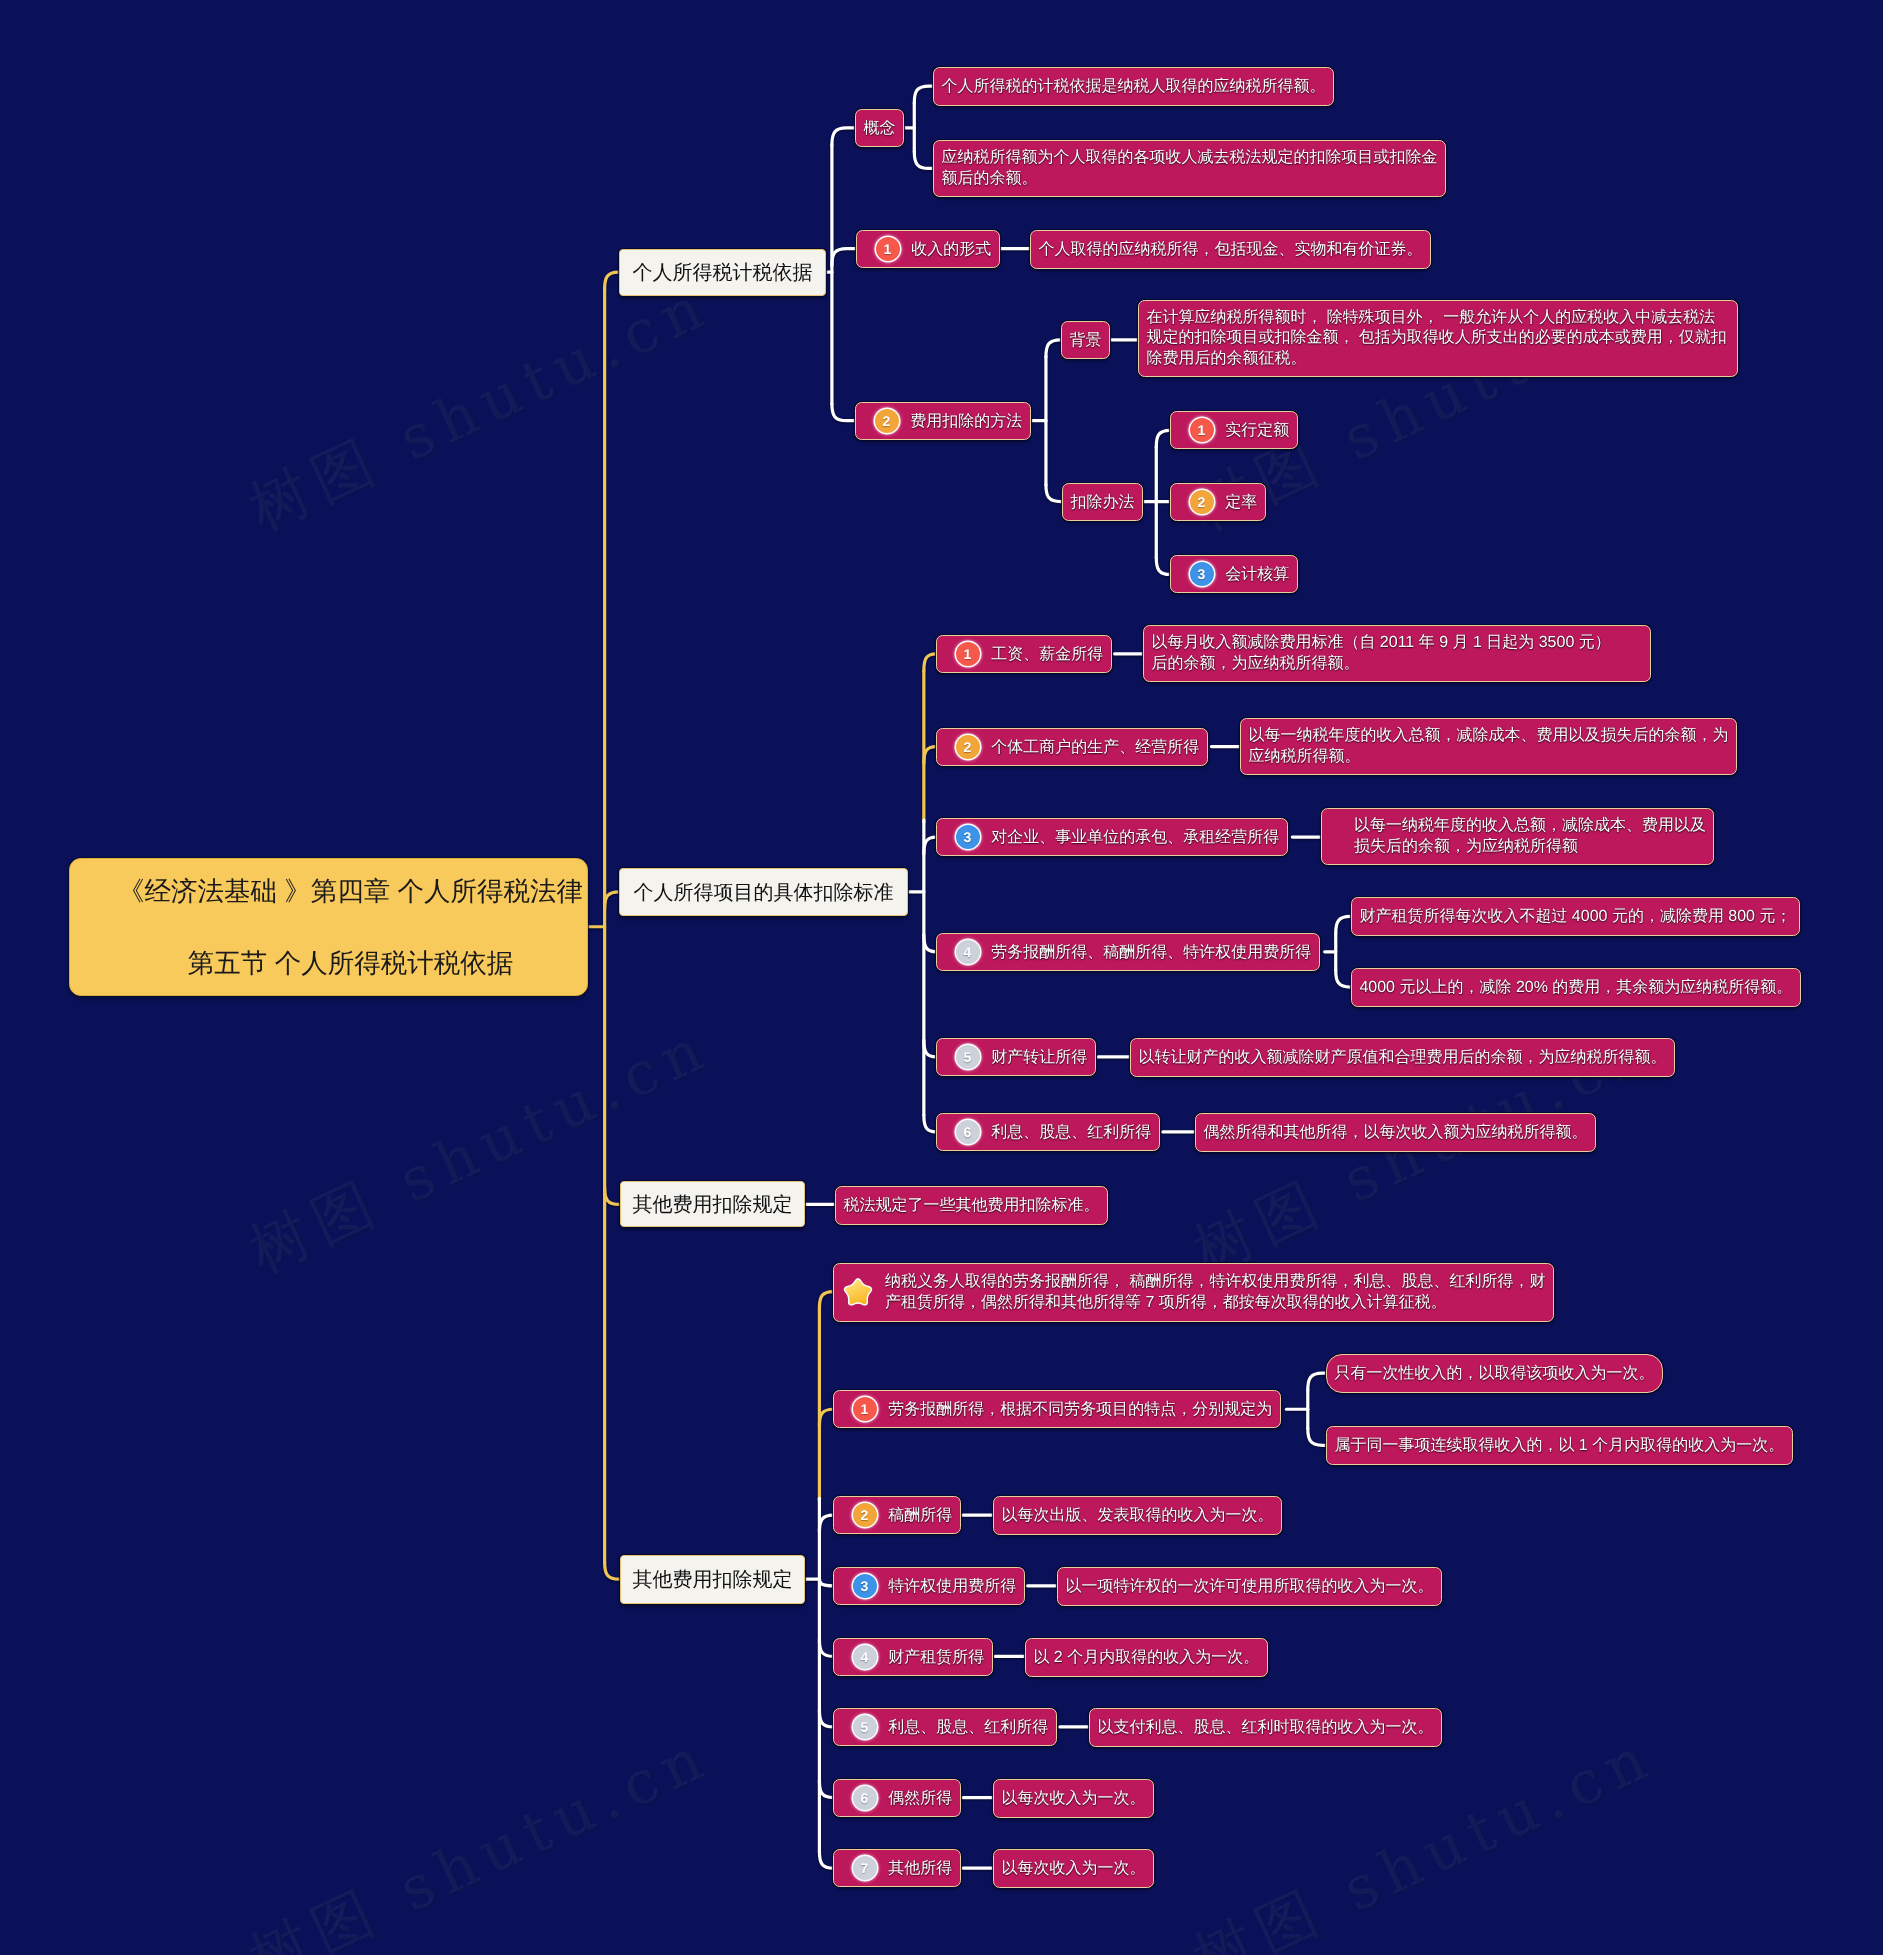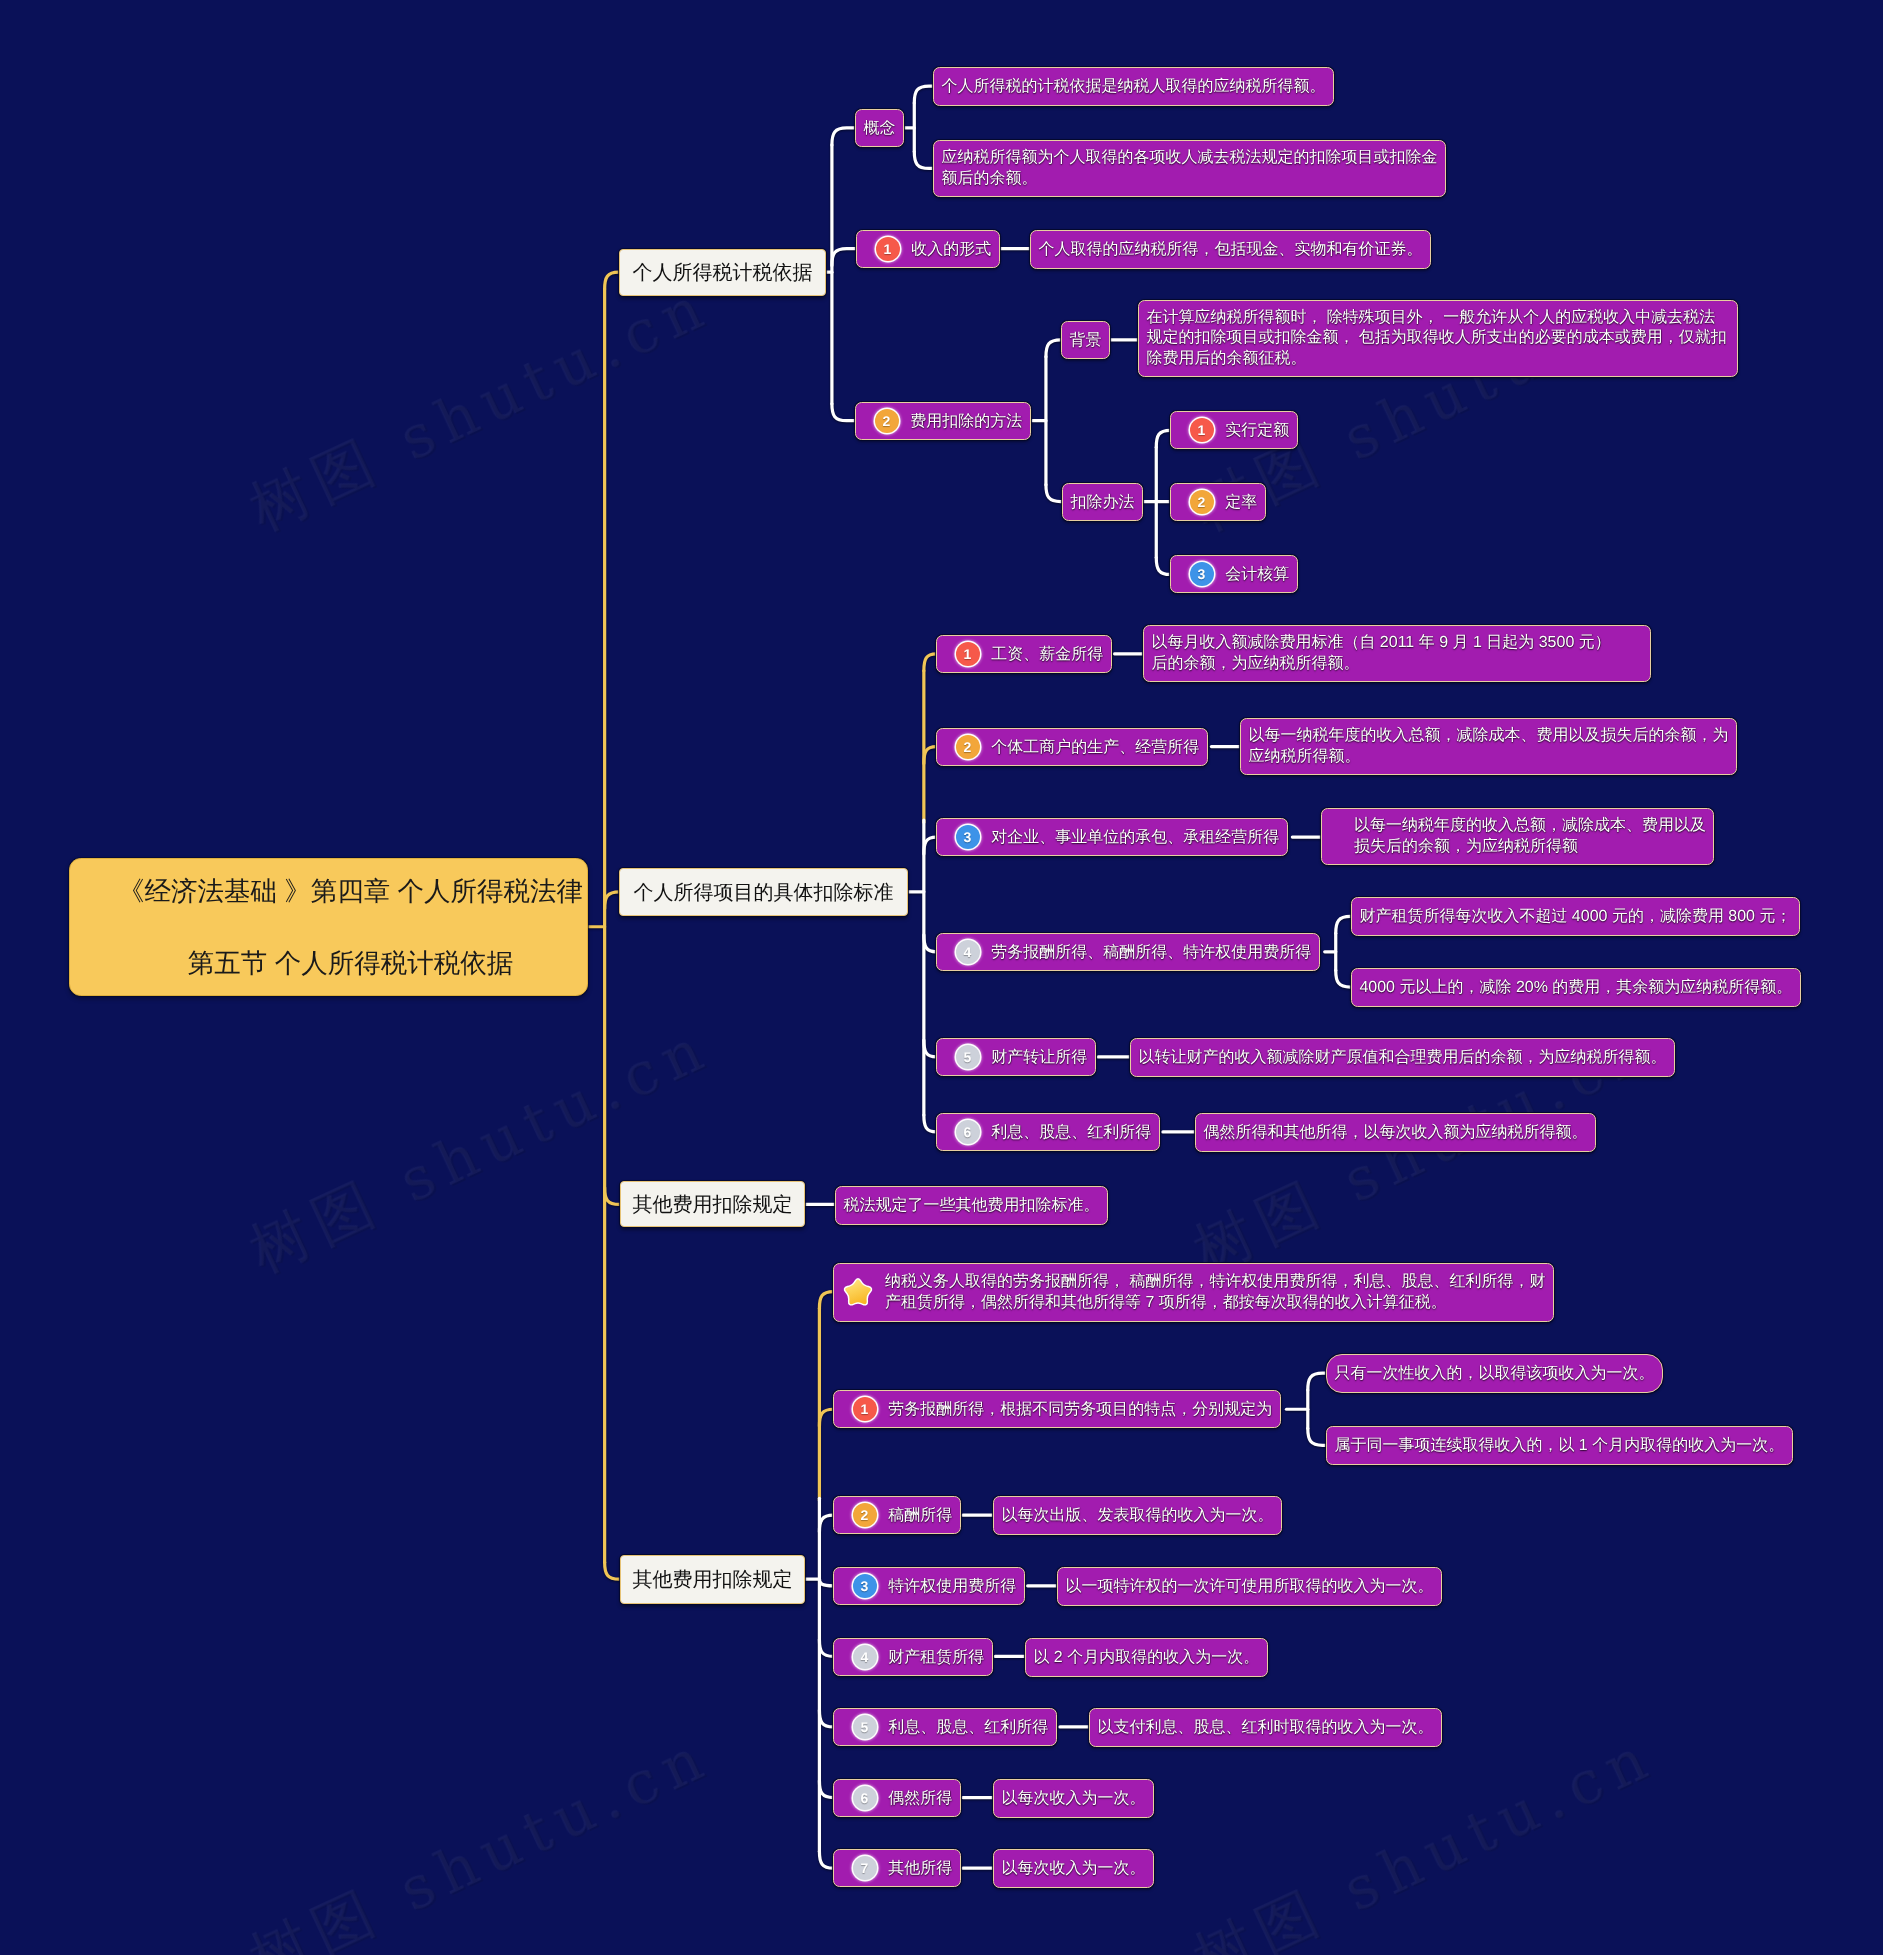--- a/index.html
+++ b/index.html
@@ -33,21 +33,21 @@
           font-size:26.5px;line-height:1;white-space:nowrap;
           box-shadow:0 0 0 1.1px rgba(4,8,40,0.6), 0 2.2px 4.4px rgba(0,0,0,0.35);padding-left:44px;}
   .n-root .rl1{margin-bottom:46px;}
 
   
   .n-l1{background:#f4f3ee;border:1.9px solid #e6c275;border-radius:4px;
         color:#111111;font-size:20px;justify-content:center;white-space:nowrap;
         box-shadow:0 0 0 1.1px rgba(4,8,40,0.8), 0 2.2px 3.7px rgba(0,0,0,0.4);}
 
   
-  .n-b{background:#a21caf;border:1.5px solid #e8cfa0;border-radius:6.6px;
+  .n-b{background:#be185d;border:1.5px solid #e8cfa0;border-radius:6.6px;
        color:#ffffff;font-size:16px;white-space:nowrap;padding:0 7.4px;
        box-shadow:0 0 0 1.1px rgba(4,8,40,0.85), 0 1.5px 2.9px rgba(0,0,0,0.45);
        text-shadow:0 0.7px 1.5px rgba(0,0,0,0.75), 0.7px 0 0.7px rgba(0,0,0,0.45);}
   .n-b.hasbdg{padding-left:17px;}
   .n-b.wrap{white-space:pre;line-height:20.6px;align-items:center;}
   .n-b.mini{justify-content:center;}
 
   
   .bdg{width:24px;height:24px;border-radius:50%;flex:0 0 24px;
        display:flex;align-items:center;justify-content:center;

